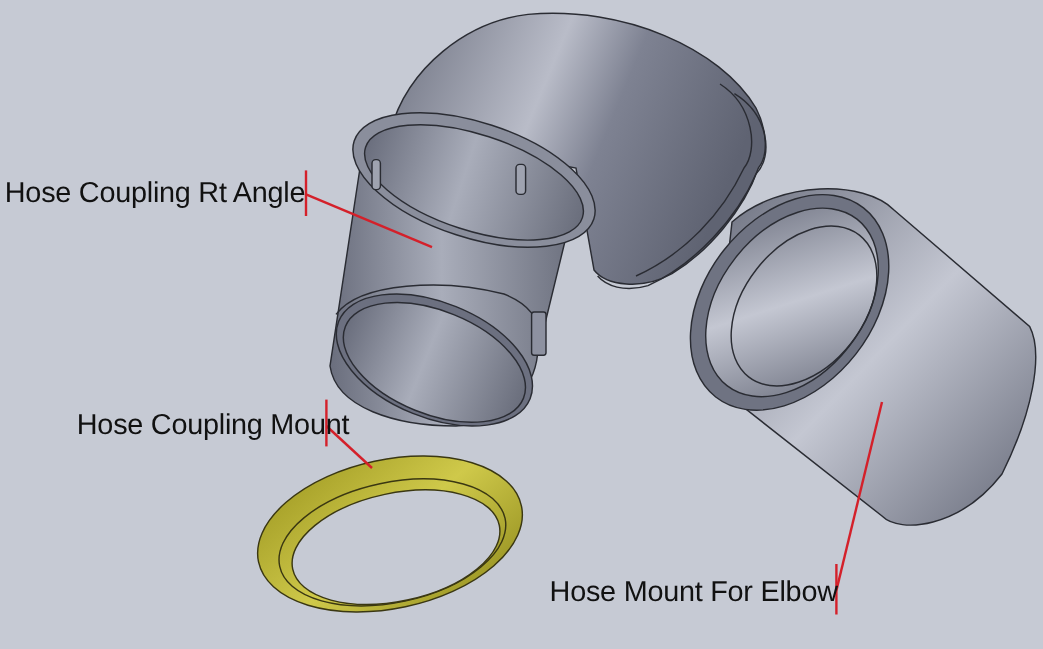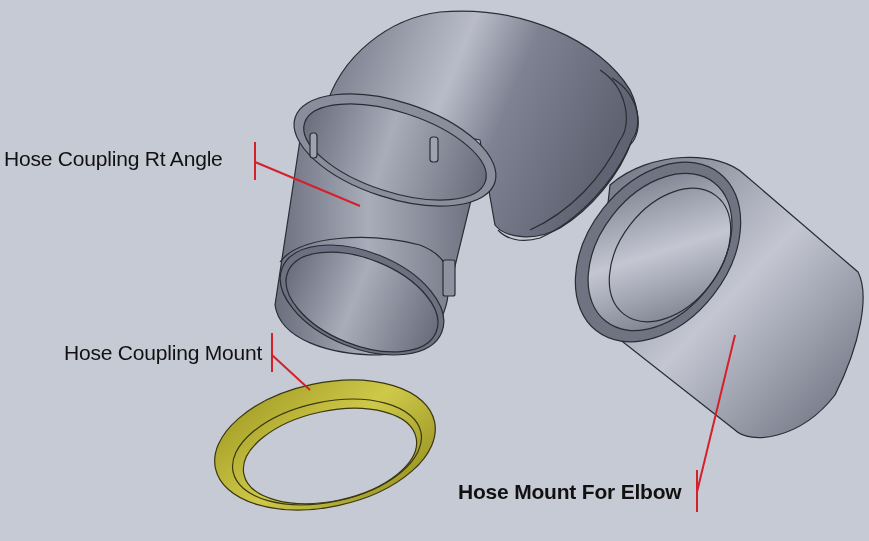--- a/index.html
+++ b/index.html
@@ -1,18 +1,18 @@
 <!DOCTYPE html>
 <html><head>
 <meta charset="utf-8">
 <style>
   html, body { margin:0; padding:0; }
   body { width:869px; height:541px; background:#c6cad4; position:relative; overflow:hidden; font-family:"Liberation Sans", sans-serif; }
   #stage { position:absolute; left:0; top:0; width:869px; height:541px; }
-  .label { position:absolute; color:#111; font-size:21px; white-space:nowrap; letter-spacing:-0.2px; }
+  .label { position:absolute; color:#111; font-size:24px; white-space:nowrap; letter-spacing:-0.2px; }
 </style>
 </head>
 <body>
 
 <svg id="stage" viewBox="0 0 869 541" xmlns="http://www.w3.org/2000/svg">
   <defs>
     <linearGradient id="gElbow" x1="0" y1="0" x2="1" y2="0.3">
       <stop offset="0" stop-color="#6d7180"></stop>
       <stop offset="0.45" stop-color="#b9bcc8"></stop>
       <stop offset="0.65" stop-color="#7e8292"></stop>
@@ -73,13 +73,13 @@
     <line x1="255" y1="162" x2="360" y2="206"></line>
     <line x1="272" y1="333" x2="272" y2="372"></line>
     <line x1="272" y1="355" x2="310" y2="390"></line>
     <line x1="697" y1="470" x2="697" y2="512"></line>
     <line x1="697" y1="492" x2="735" y2="335"></line>
   </g>
 </svg>
 
 <div class="label" style="left:4px;top:147px;">Hose Coupling Rt Angle</div>
 <div class="label" style="left:64px;top:341px;">Hose Coupling Mount</div>
-<div class="label" style="left:458px;top:480px;font-weight:bold;">Hose Mount For Elbow</div>
+<div class="label" style="left:458px;top:480px;">Hose Mount For Elbow</div>
 
 </body></html>

